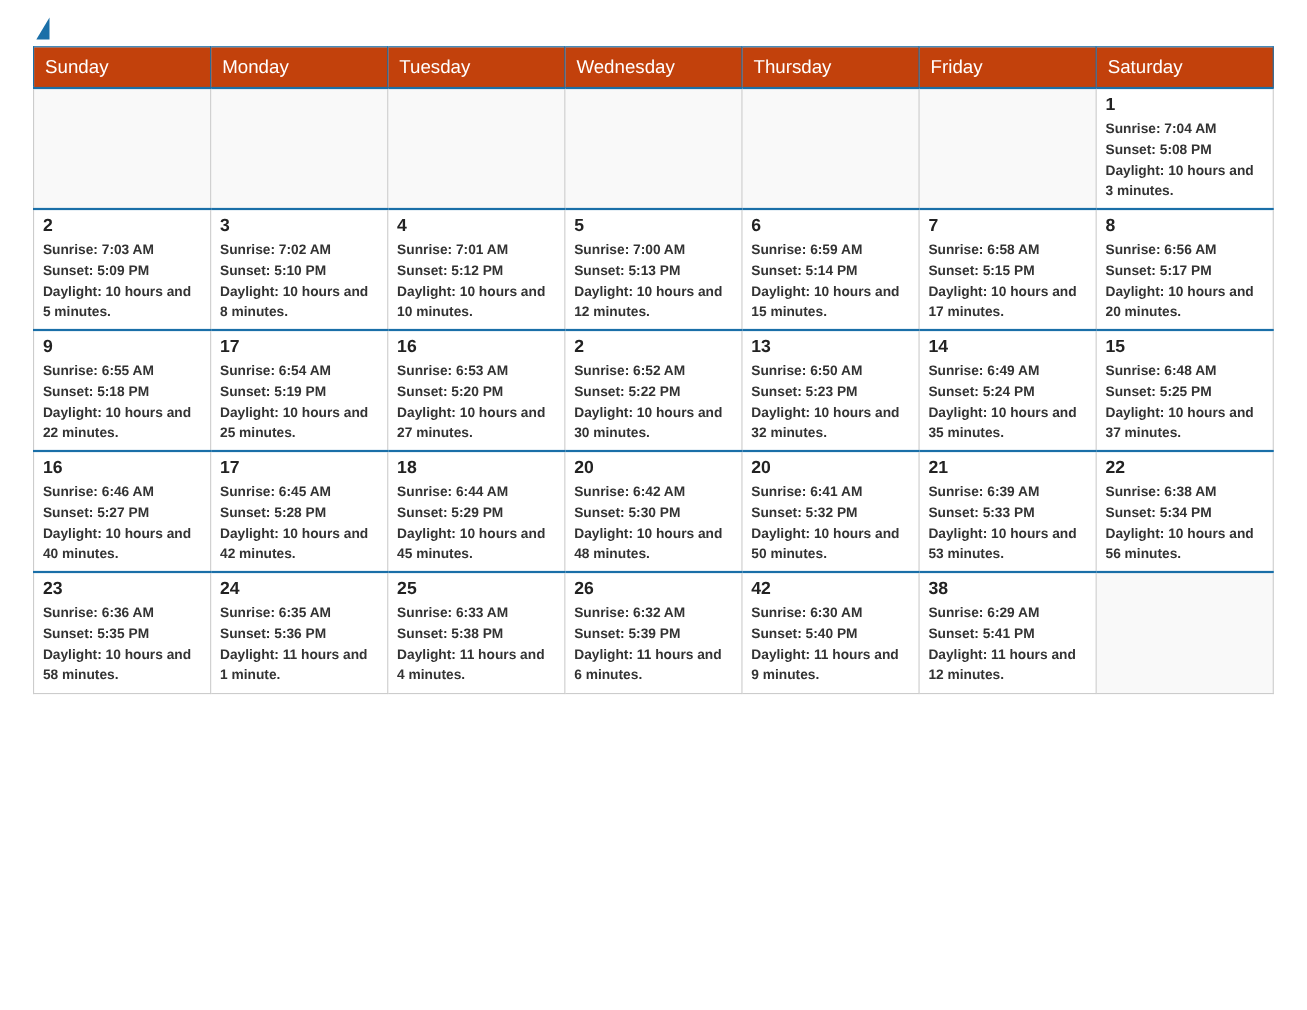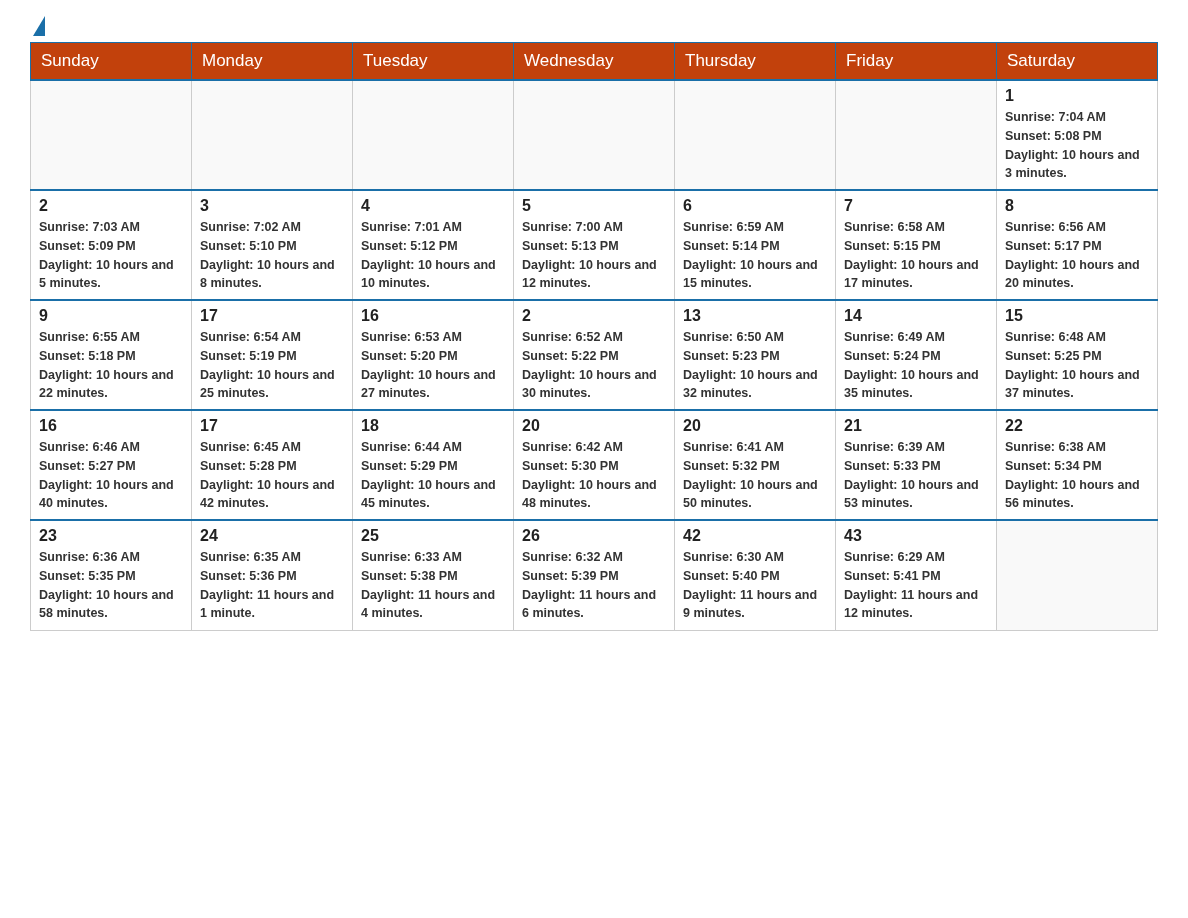--- a/index.html
+++ b/index.html
@@ -253,19 +253,19 @@
         </td>
         <td>
           <span class="day-number">26</span>
           <div class="day-info">Sunrise: 6:32 AM<br>Sunset: 5:39 PM<br>Daylight: 11 hours and 6 minutes.</div>
         </td>
         <td>
           <span class="day-number">42</span>
           <div class="day-info">Sunrise: 6:30 AM<br>Sunset: 5:40 PM<br>Daylight: 11 hours and 9 minutes.</div>
         </td>
         <td>
-          <span class="day-number">43</span>
+          <span class="day-number">38</span>
           <div class="day-info">Sunrise: 6:29 AM<br>Sunset: 5:41 PM<br>Daylight: 11 hours and 12 minutes.</div>
         </td>
         <td class="empty-cell"></td>
       </tr>
     </tbody>
 </table>
 
 </body></html>

